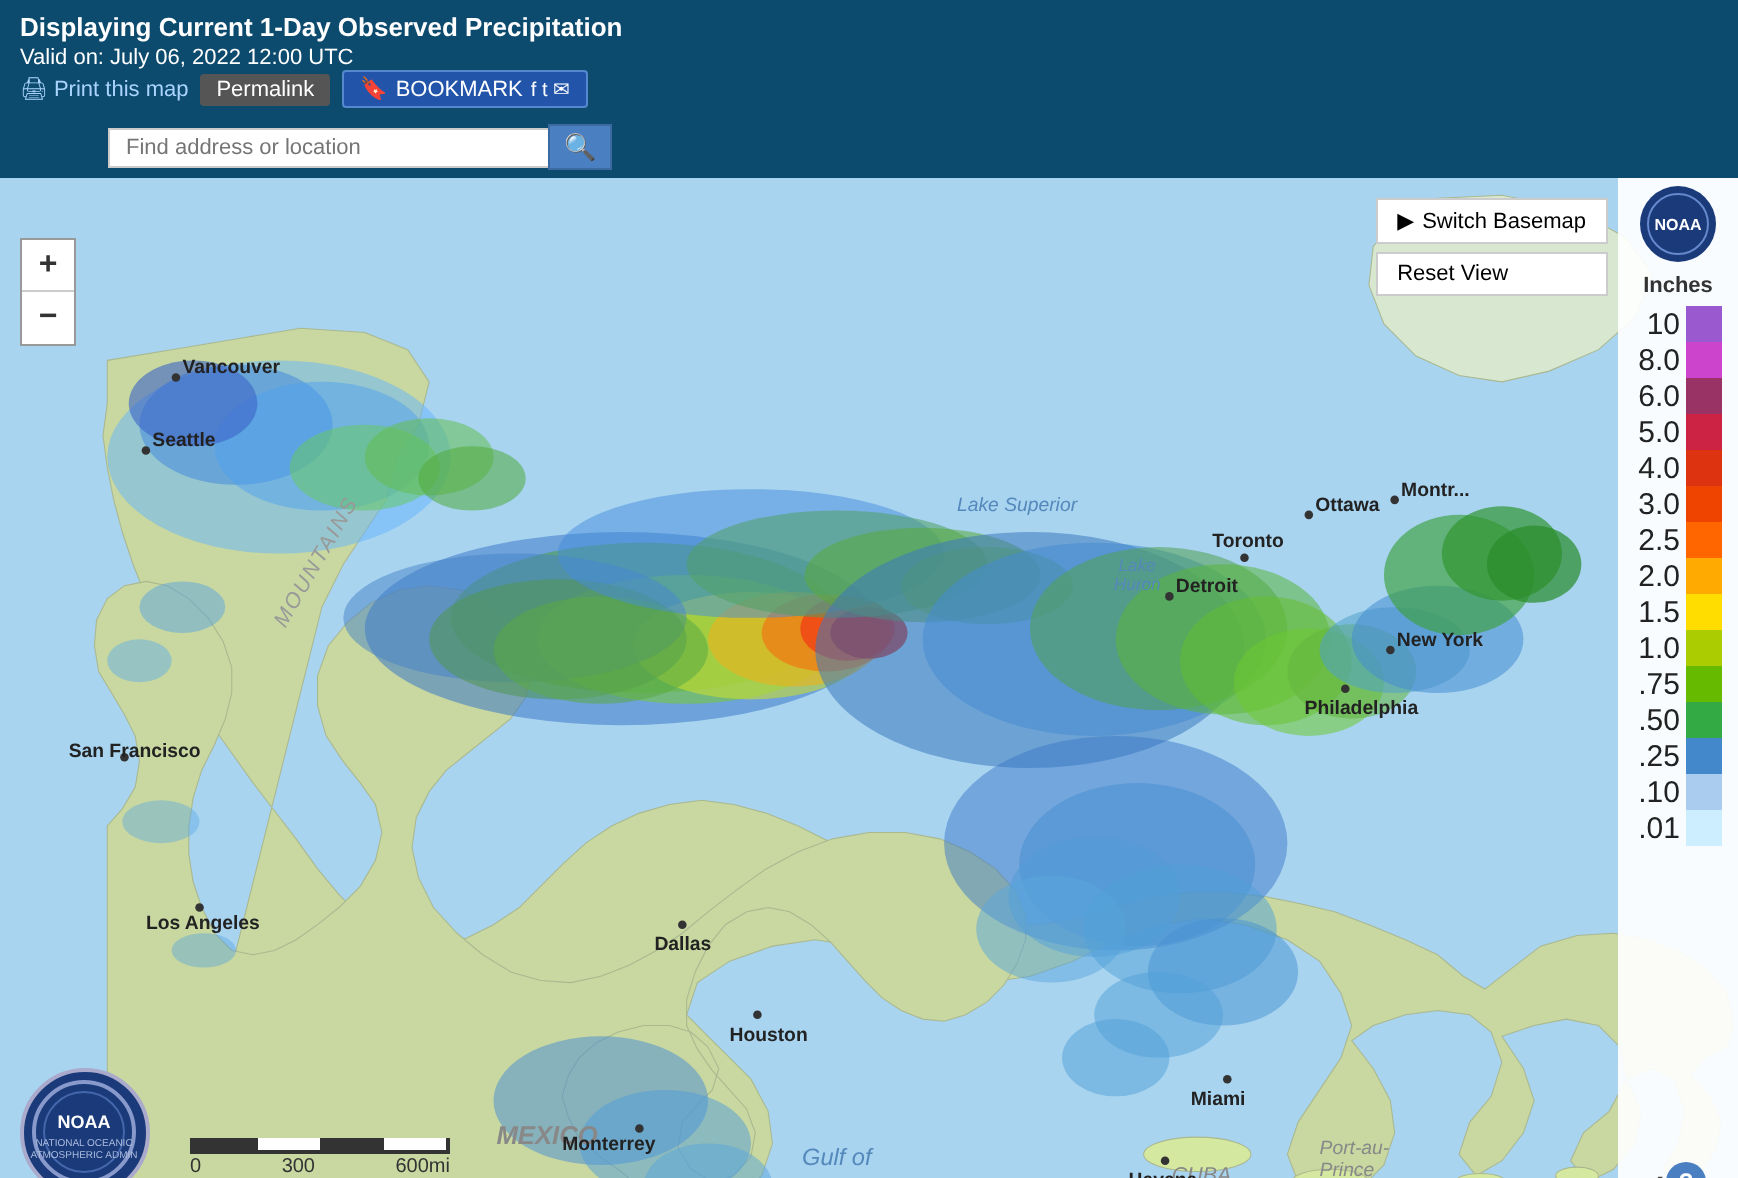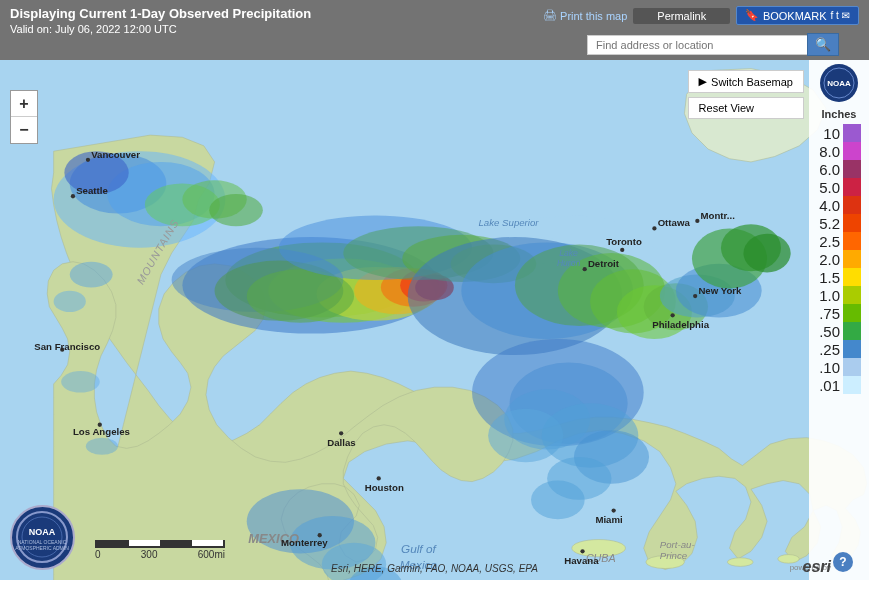--- a/index.html
+++ b/index.html
@@ -1,47 +1,48 @@
 <!DOCTYPE html>
 <html><head>
   <meta charset="utf-8">
   <style>
     * { margin: 0; padding: 0; box-sizing: border-box; }
     body { width: 869px; height: 589px; overflow: hidden; font-family: Arial, sans-serif; }
 
     #header {
-      background: #737373;
+      background: #0c4a6e;
       color: white;
       padding: 6px 10px 4px 10px;
       display: flex;
       align-items: flex-start;
       justify-content: flex-start;
       position: relative;
       z-index: 10;
+      flex-direction: column;
     }
     #header-left { flex: 1; }
     #header-title { font-size: 13px; font-weight: bold; color: white; }
     #header-valid { font-size: 11px; color: white; margin-top: 2px; }
     #header-buttons { display: flex; gap: 6px; margin-top: 4px; }
     .header-btn {
       background: #4a90d9;
       color: white;
       border: 1px solid #7ab0e8;
       padding: 2px 8px;
       font-size: 11px;
       cursor: pointer;
       border-radius: 2px;
     }
     #header-right { display: flex; align-items: flex-start; gap: 8px; flex-direction: column; }
     #header-top-right { display: flex; align-items: center; gap: 6px; }
     .print-link { color: #aad4ff; font-size: 11px; cursor: pointer; display: flex; align-items: center; gap: 3px; }
     .permalink-btn {
       background: #555;
       color: white;
-      padding: 2px 24px;
+      padding: 2px 8px;
       font-size: 11px;
       border: none;
       cursor: pointer;
       border-radius: 2px;
     }
     .bookmark-btn {
       background: #2255aa;
       color: white;
       padding: 2px 8px;
       font-size: 11px;
@@ -480,21 +481,21 @@
         </div>
         <div class="legend-row">
           <span class="legend-label">5.0</span>
           <div class="legend-color" style="background: rgb(204, 34, 68);"></div>
         </div>
         <div class="legend-row">
           <span class="legend-label">4.0</span>
           <div class="legend-color" style="background: rgb(221, 51, 17);"></div>
         </div>
         <div class="legend-row">
-          <span class="legend-label">5.2</span>
+          <span class="legend-label">3.0</span>
           <div class="legend-color" style="background: rgb(238, 68, 0);"></div>
         </div>
         <div class="legend-row">
           <span class="legend-label">2.5</span>
           <div class="legend-color" style="background: rgb(255, 102, 0);"></div>
         </div>
         <div class="legend-row">
           <span class="legend-label">2.0</span>
           <div class="legend-color" style="background: rgb(255, 170, 0);"></div>
         </div>

